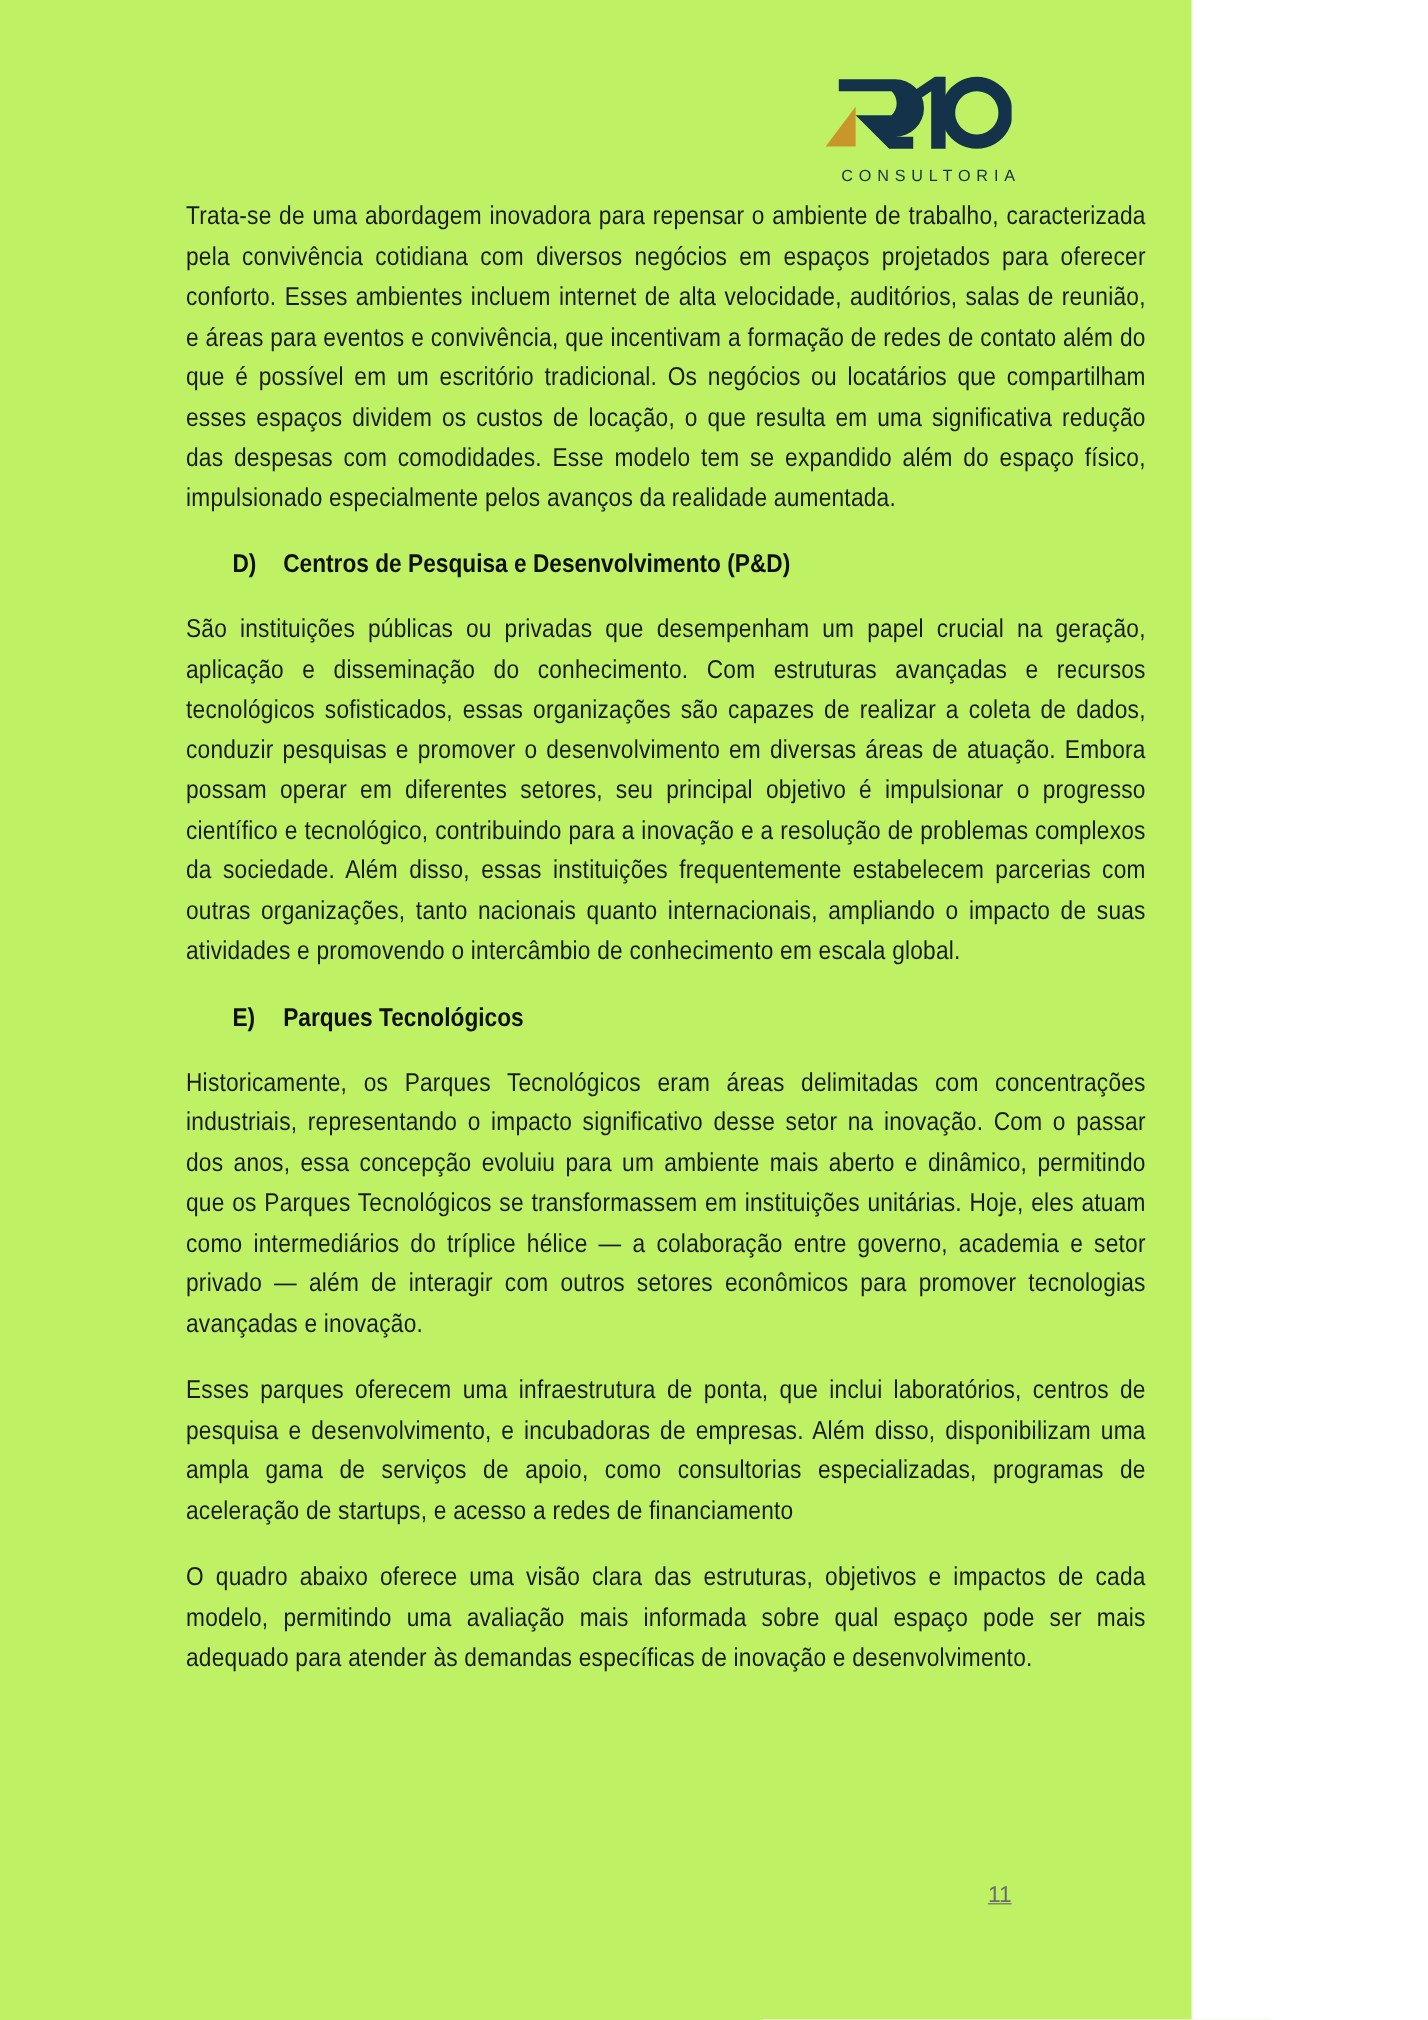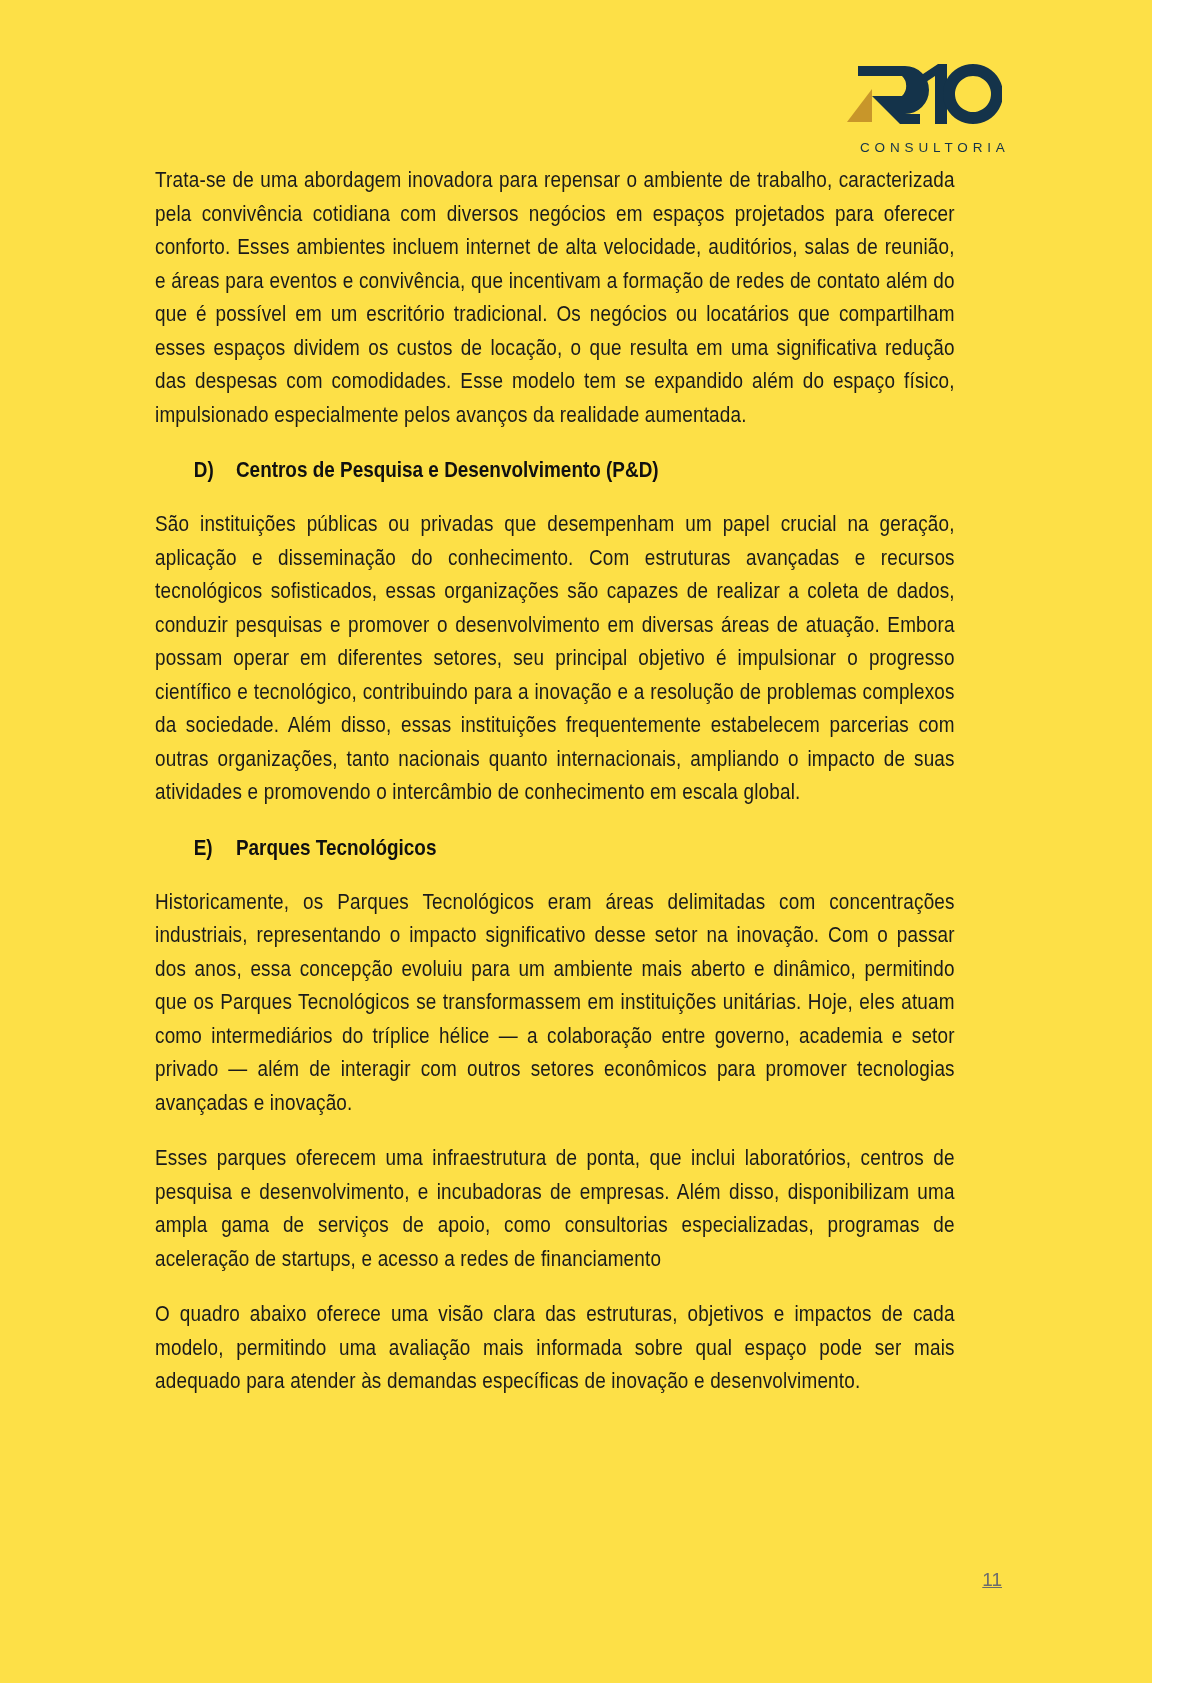--- a/index.html
+++ b/index.html
@@ -5,23 +5,23 @@
   html, body {
     margin: 0;
     padding: 0;
     background: #ffffff;
   }
   body {
     font-family: "Liberation Sans", sans-serif;
   }
   .page {
     position: relative;
-    width: 1152px;
+    width: 993px;
     height: 1683px;
-    background: #fde047;
+    background: #bef264;
     overflow: hidden;
     box-sizing: border-box;
   }
 
   
   .header {
     position: absolute;
     top: 44px;
     right: 150px;
     width: 220px;

